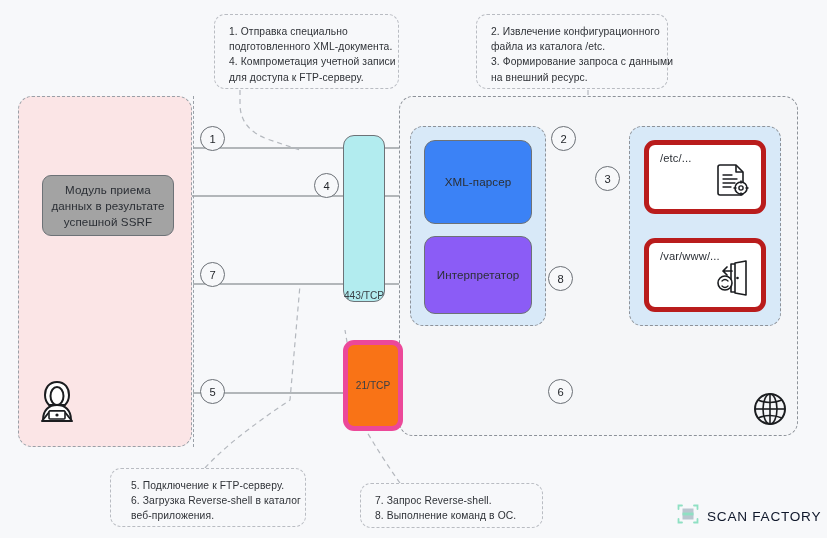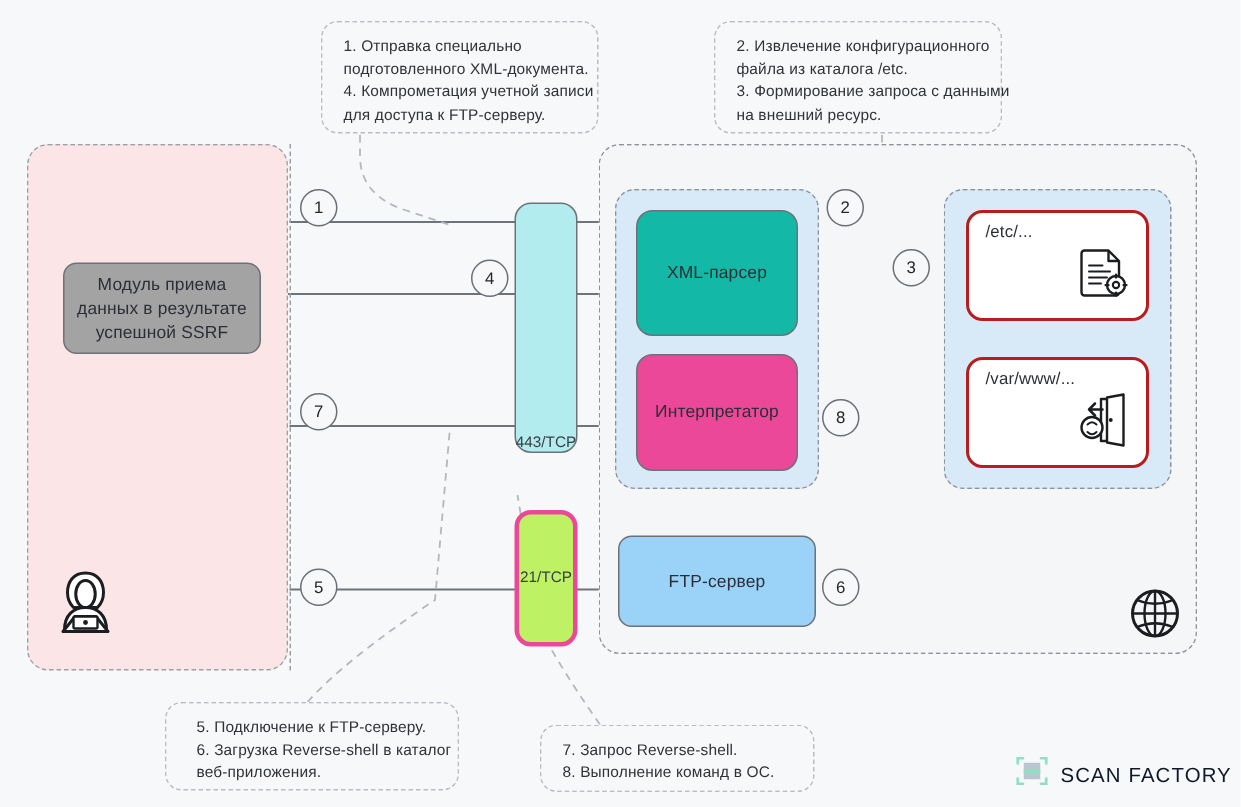--- a/index.html
+++ b/index.html
@@ -58,57 +58,57 @@
     letter-spacing: 0.01em;
   }
   #node-ssrf {
     left: 42px; top: 175px; width: 132px; height: 61px;
     background: #a3a3a3;
     border: 1px solid #6d7277;
     border-radius: 9px;
   }
   #node-xml {
     left: 424px; top: 140px; width: 108px; height: 84px;
-    background: #14b8a6;
+    background: #3b82f6;
     border: 1px solid #6d7277;
     border-radius: 11px;
   }
   #node-interp {
     left: 424px; top: 236px; width: 108px; height: 78px;
-    background: #ec4899;
+    background: #8b5cf6;
     border: 1px solid #6d7277;
     border-radius: 11px;
   }
   #node-ftp {
     left: 412px; top: 357px; width: 132px; height: 61px;
     background: #9bd2f7;
     border: 1px solid #6d7277;
     border-radius: 9px;
   }
   #node-port443 {
     left: 343px; top: 135px; width: 42px; height: 167px;
     background: #b2ecef;
     border: 1px solid #6d7277;
     border-radius: 11px;
     align-items: flex-end;
   }
   #node-port21 {
-    left: 343px; top: 340px; width: 42px; height: 91px;
-    background: #bef264;
-    border: 3px solid #ec4899;
+    left: 343px; top: 340px; width: 60px; height: 91px;
+    background: #f97316;
+    border: 5px solid #ec4899;
     border-radius: 11px;
   }
   .port-label { font-size: 10.2px; color: #3a3f45; }
 
   
   .filecard {
     position: absolute;
     box-sizing: border-box;
     background: #ffffff;
-    border: 2px solid #b91c1c;
+    border: 5px solid #b91c1c;
     border-radius: 11px;
     z-index: 5;
   }
   #card-etc     { left: 644px; top: 140px; width: 122px; height: 74px; }
   #card-varwww  { left: 644px; top: 238px; width: 122px; height: 74px; }
   .filecard .path {
     position: absolute;
     left: 11px; top: 7px;
     font-size: 11.2px;
     color: #2b2f35;
@@ -258,23 +258,20 @@
   </div>
 
   <div class="node" id="node-xml">
     <span class="node-label">XML-парсер</span>
   </div>
 
   <div class="node" id="node-interp">
     <span class="node-label">Интерпретатор</span>
   </div>
 
-  <div class="node" id="node-ftp">
-    <span class="node-label">FTP-сервер</span>
-  </div>
 
   <div class="filecard" id="card-etc">
     <span class="path">/etc/...</span>
     <span class="glyph">
       <svg width="42" height="42" viewBox="0 0 42 42" xmlns="http://www.w3.org/2000/svg">
         <path d="M9 6 h16 l7 7 v21 a2 2 0 0 1 -2 2 h-21 a2 2 0 0 1 -2 -2 v-26 a2 2 0 0 1 2 -2 z" fill="#ffffff" stroke="#1b1d20" stroke-width="1.6" stroke-linejoin="round"></path>
         <path d="M25 6 v7 h7" fill="none" stroke="#1b1d20" stroke-width="1.6" stroke-linejoin="round"></path>
         <g stroke="#1b1d20" stroke-width="1.3" stroke-linecap="round">
           <line x1="12" y1="16" x2="21" y2="16"></line>
           <line x1="12" y1="20" x2="26" y2="20"></line>

